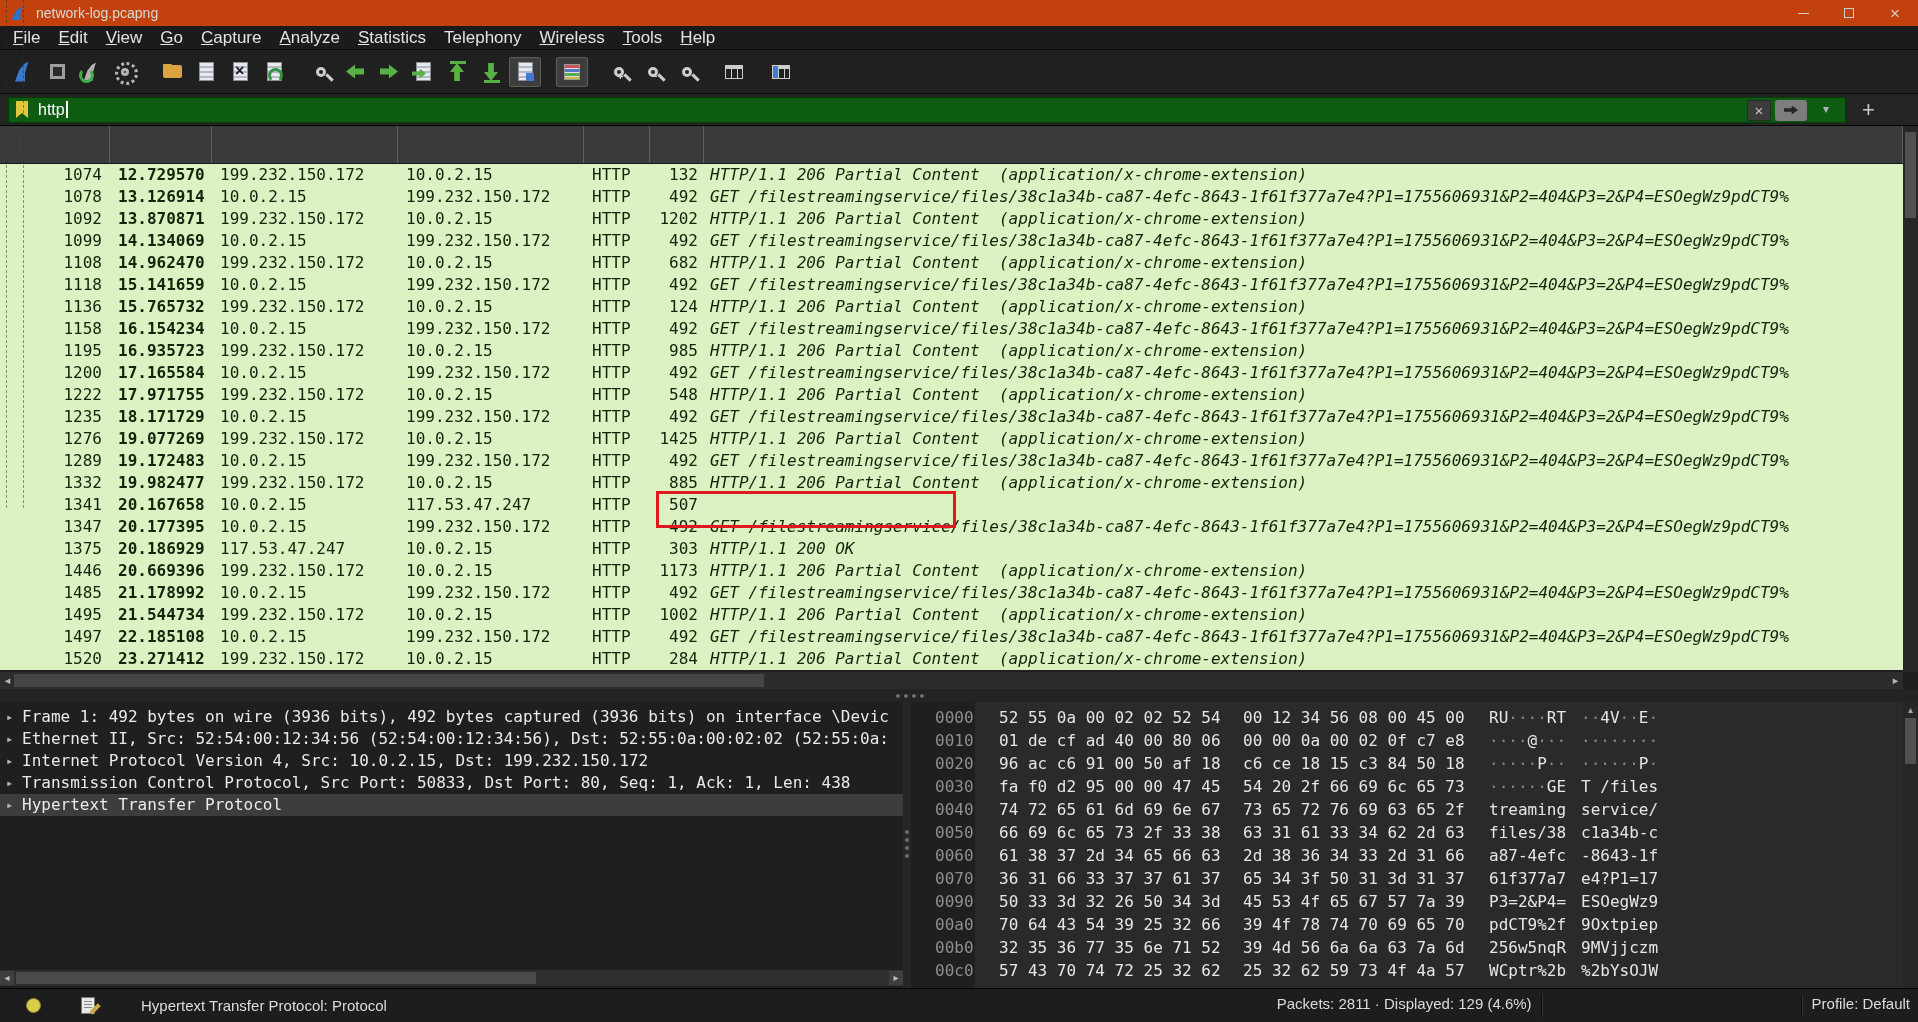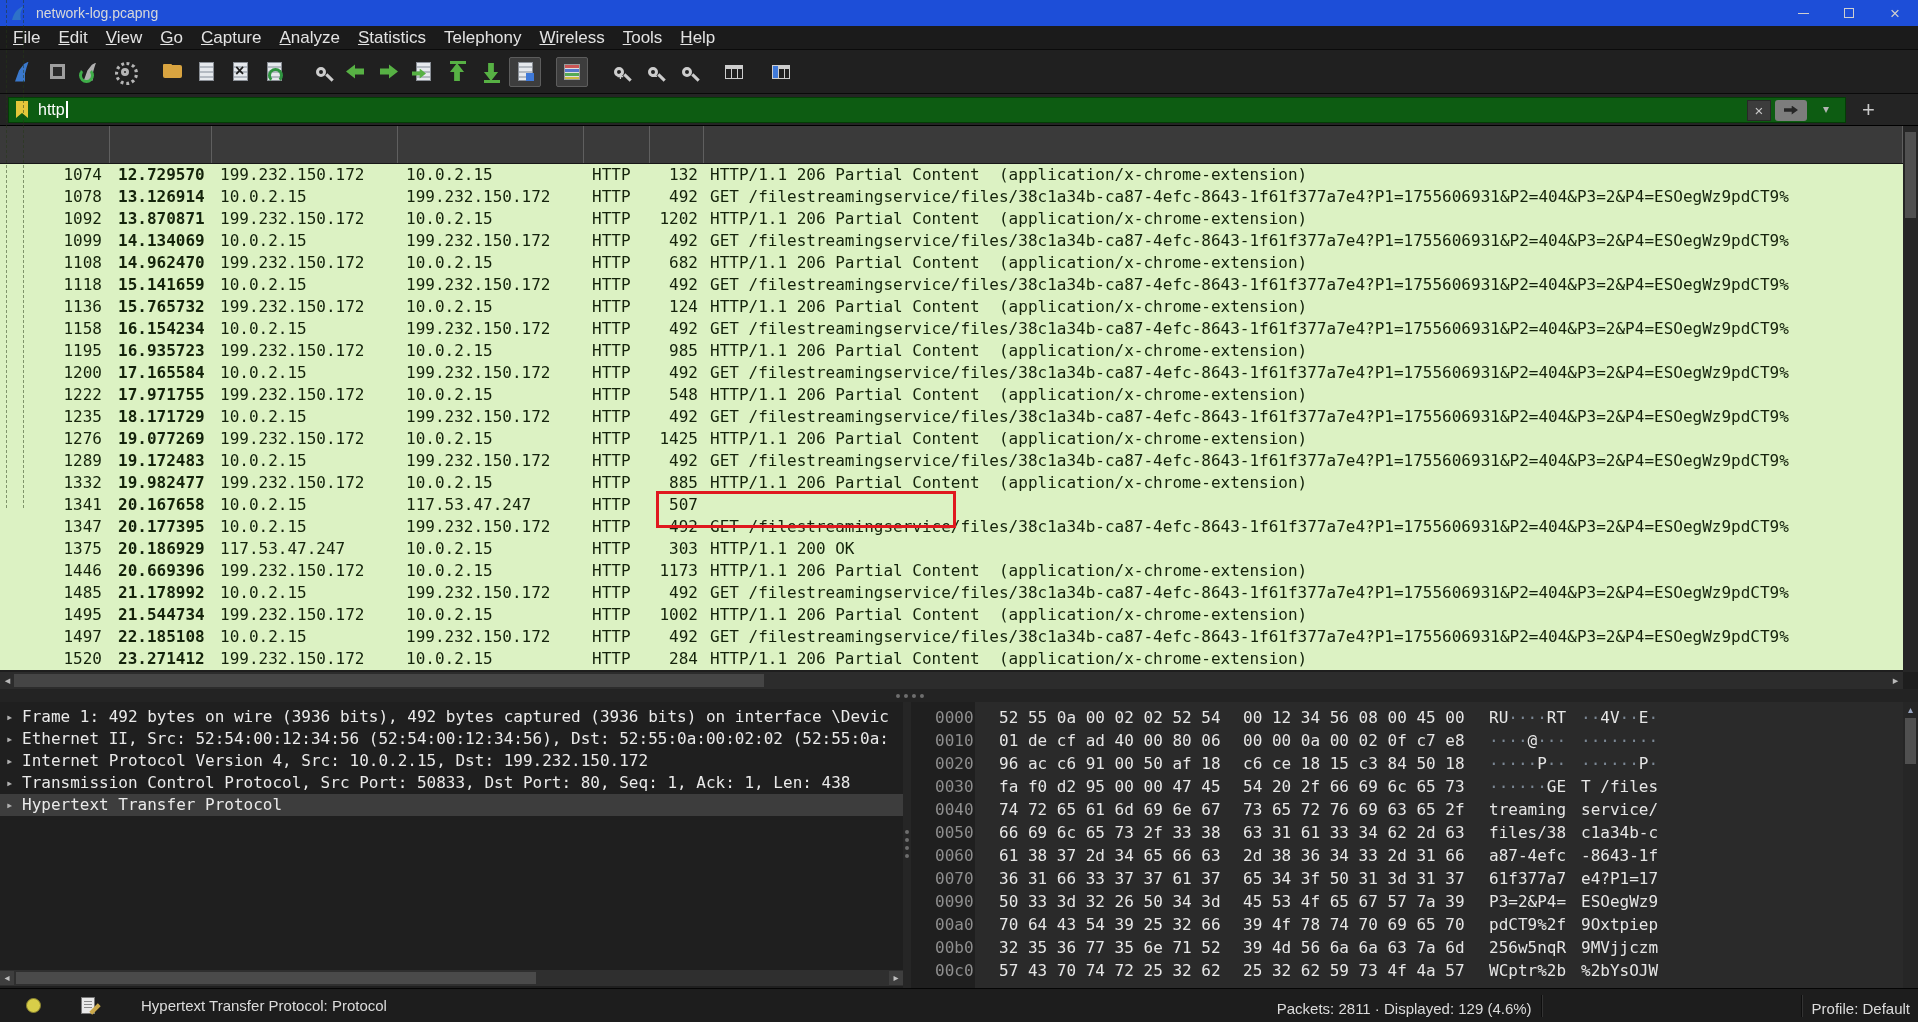--- a/index.html
+++ b/index.html
@@ -1,20 +1,20 @@
 <!DOCTYPE html>
 <html><head>
 <meta charset="utf-8">
 <style>
   * { box-sizing: border-box; margin: 0; padding: 0; }
   body { background:#000; font-family:"Liberation Sans",sans-serif; }
   .window { position:relative; width:1918px; height:1022px; background:#1e1e1e; overflow:hidden; }
 
   
-  .titlebar { position:absolute; top:0; left:0; right:0; height:26px; background:#1d4ed8; display:flex; align-items:center; }
+  .titlebar { position:absolute; top:0; left:0; right:0; height:26px; background:#c2410c; display:flex; align-items:center; }
   .titlebar .appicon { margin-left:10px; width:16px; height:16px; }
   .titlebar .title { color:#d9d9d9; font-size:14px; margin-left:10px; }
   .wbtns { position:absolute; right:0; top:0; height:26px; display:flex; }
   .wbtn { width:46px; height:26px; display:flex; align-items:center; justify-content:center; color:#cfcfcf; }
   .glyph-min { width:11px; height:1px; background:#cfcfcf; }
   .glyph-max { width:10px; height:10px; border:1px solid #cfcfcf; }
   .glyph-close { font-size:17px; line-height:17px; }
 
   
   .menubar { position:absolute; top:26px; left:0; right:0; height:24px; background:#1b1b1b; border-bottom:1px solid #0b0b0b; display:flex; align-items:center; padding-left:4px; }
@@ -65,21 +65,21 @@
   .f-clear { position:absolute; right:74px; top:2px; width:24px; height:21px; background:#3c3c3c; border:1px solid #282828; color:#c9c9c9; font-size:15px; display:flex; align-items:center; justify-content:center; }
   .f-apply { position:absolute; right:38px; top:2px; width:32px; height:21px; background:#7d7d7d; border-radius:3px; display:flex; align-items:center; justify-content:center; }
   .f-apply .arr { width:14px; height:9px; background:#262626; clip-path:polygon(0 30%,55% 30%,55% 0,100% 50%,55% 100%,55% 70%,0 70%); }
   .f-caret { position:absolute; right:16px; top:4px; color:#b5b5b5; font-size:12px; }
   .filter-plus { color:#c9c9c9; font-size:22px; margin-left:16px; line-height:20px; }
 
   
   .pl-header { position:absolute; top:126px; left:0; width:1903px; height:38px; background:#3a3a3a; display:flex; color:#e6e6e6; font-size:16px; line-height:38px; border-bottom:1px solid #171717; }
   .hcell { border-right:1px solid #5f5f5f; overflow:hidden; white-space:pre; padding-left:6px; }
   .c-no { width:110px; } .c-time { width:102px;font-weight:bold; } .c-src { width:186px; } .c-dst { width:186px; }
-  .c-proto { width:66px; } .c-len { width:54px; } .c-info { flex:1; }
+  .c-proto { width:66px; } .c-len { width:54px; } .c-info { flex:1;font-style:italic; }
   .hcell.c-len { padding-left:4px; }
   .rows { position:absolute; top:164px; left:0; width:1903px; height:508px; overflow:hidden; background:#1e1e1e; }
   .prow { height:22px; display:flex; background:#dcf2c3; color:#14230b; font:16px/22px "DejaVu Sans Mono",monospace; white-space:pre; overflow:hidden; }
   .prow .c-no { text-align:right; padding-right:8px; padding-left:0; }
   .prow .c-time, .prow .c-src, .prow .c-dst, .prow .c-proto { padding-left:8px; }
   .prow .c-len { text-align:right; padding-right:6px; }
   .prow .c-info { padding-left:6px; }
   .rel-line { position:absolute; top:0; height:508px; border-left:1px dashed rgba(35,55,20,.5); z-index:2; }
   .redbox { position:absolute; left:656px; top:491px; width:300px; height:37px; border:3px solid #e0191f; z-index:6; }
 
@@ -117,21 +117,21 @@
   .hexrow .a1 { width:92px; }
   .dim { color:#7b8794; }
 
   
   .statusbar { position:absolute; bottom:0; left:0; right:0; height:34px; background:#1d1d1d; border-top:1px solid #050505; display:flex; align-items:center; color:#dcdcdc; font-size:15px; }
   .expert-dot { width:15px; height:15px; border-radius:50%; background:#d8ce49; border:1px solid #8a8330; margin-left:26px; flex:0 0 auto; }
   .note-icon { position:relative; width:14px; height:17px; background:#e9e9e9; border:1px solid #777; margin-left:40px; flex:0 0 auto; }
   .note-icon::before { content:""; position:absolute; left:2px; top:3px; width:8px; height:1px; background:#888; box-shadow:0 3px 0 #888,0 6px 0 #888; }
   .note-icon::after { content:""; position:absolute; right:-3px; bottom:-2px; width:4px; height:12px; background:#caa84a; transform:rotate(45deg); }
   .sb-text { margin-left:46px; }
-  .sb-right { margin-left:auto; display:flex; align-items:flex-end; }
+  .sb-right { margin-left:auto; display:flex; align-items:flex-start; }
   .sb-sep { width:2px; height:22px; background:#0e0e0e; border-right:1px solid #333; margin:0 9px; }
   .sb-space { width:240px; }
   .sb-profile { margin-right:8px; }
 </style>
 </head>
 <body>
 
 <div class="window">
 
   <div class="titlebar">

